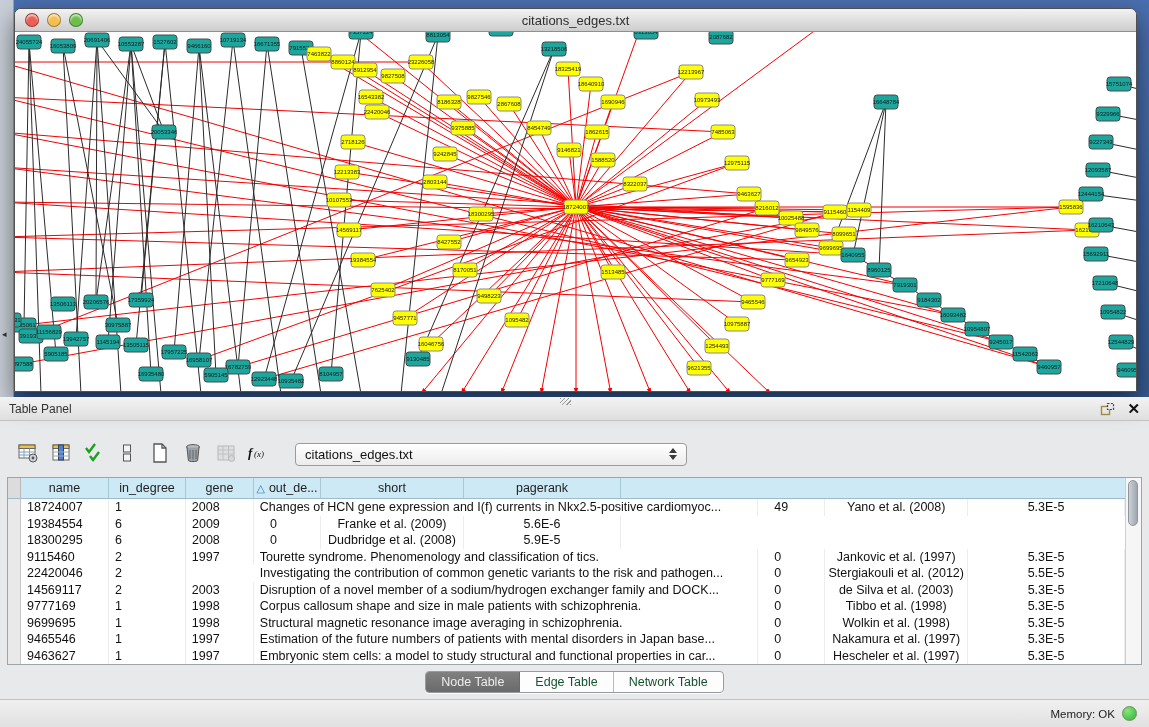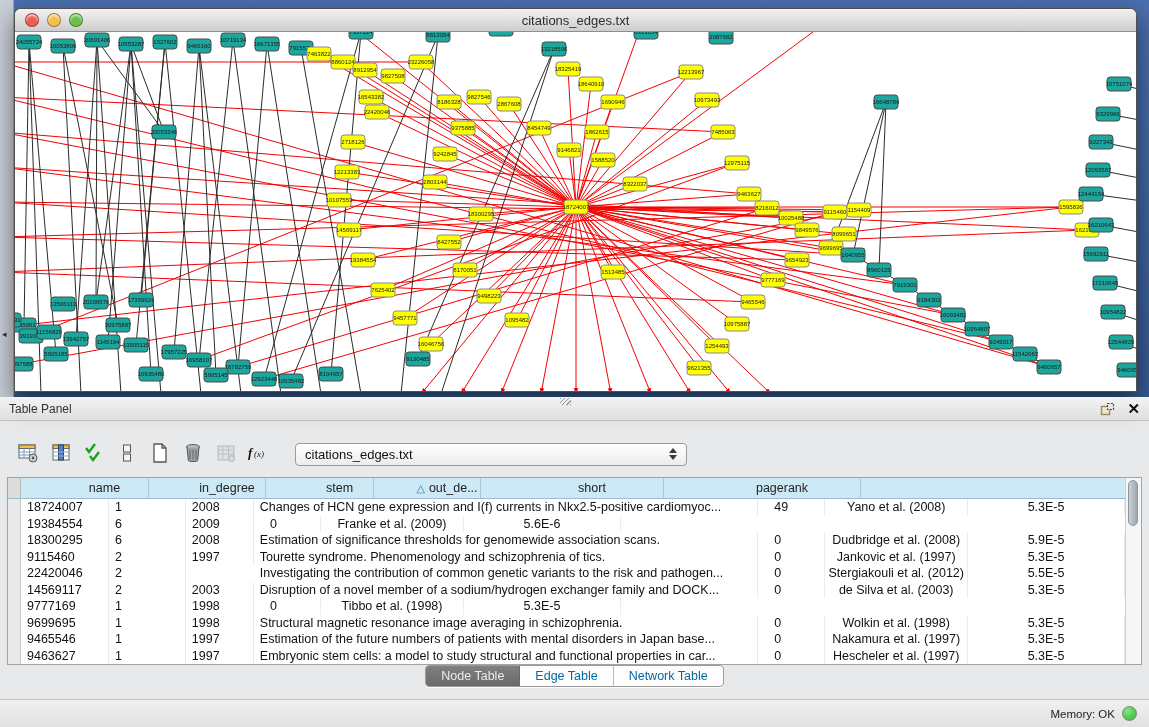--- a/index.html
+++ b/index.html
@@ -37,39 +37,39 @@
   .tool-btn{width:26px;height:28px;display:flex;align-items:center;justify-content:center;background:transparent;border:none;padding:0;}
   .combo{margin-left:16px;width:392px;height:23px;background:linear-gradient(#ffffff,#ececec);border:1px solid #9b9b9b;
     border-radius:4px;display:flex;align-items:center;padding:0 9px;font-size:13px;color:#111;box-sizing:border-box;}
   .combo .arrows{margin-left:auto;display:flex;flex-direction:column;line-height:4px;}
   .combo .arrows i{border-left:4px solid transparent;border-right:4px solid transparent;display:block;margin:1px 0;}
   .combo .arrows i.up{border-bottom:5px solid #3a3a3a;}
   .combo .arrows i.dn{border-top:5px solid #3a3a3a;}
 
   .table-wrap{margin-top:8px;background:#fff;border:1px solid #9fa4a9;height:188px;display:flex;box-sizing:border-box;}
   .grid{flex:1;overflow:hidden;}
-  .thead{display:flex;height:21px;background:#cde9f5;border-bottom:1px solid #9cbccb;box-sizing:border-box;gap:40px;}
+  .thead{display:flex;height:21px;background:#cde9f5;border-bottom:1px solid #9cbccb;box-sizing:border-box;}
   .th{font-size:12.5px;color:#222;display:flex;align-items:center;justify-content:center;gap:4px;
     border-right:1px solid #a9c8d6;box-sizing:border-box;white-space:nowrap;overflow:hidden;}
   .th .sort{color:#2d7fae;font-size:11px;}
   .gutter-h{width:13px;background:#dcdcdc;border-right:1px solid #b9b9b9;box-sizing:border-box;}
   .tr{display:flex;height:16.5px;}
   .td{font-size:12.5px;color:#111;padding:0 6px;box-sizing:border-box;white-space:nowrap;overflow:hidden;
     text-overflow:ellipsis;border-right:1px solid #ececec;display:flex;align-items:center;}
   .td.center{justify-content:center;}
   .td.pad{padding-left:16px;}
   .gutter-c{width:13px;background:#e9e9e9;border-right:1px solid #c6c6c6;box-sizing:border-box;}
   .vscroll{width:15px;background:#f6f6f6;border-left:1px solid #cfcfcf;position:relative;}
   .vthumb{position:absolute;top:2px;left:2px;width:10px;height:46px;border-radius:6px;
     background:linear-gradient(90deg,#cdd1d6,#9fa6ae);border:1px solid #8f969e;box-sizing:border-box;}
 
-  .tabbar{display:flex;justify-content:center;}
+  .tabbar{display:flex;justify-content:center;margin-top:6px;}
   .tabs{display:inline-flex;border:1px solid #9b9b9b;border-radius:4px;overflow:hidden;background:#fdfdfd;
     box-shadow:0 1px 0 rgba(255,255,255,.8);}
-  .tab{font-size:12.5px;padding:3px 15px;color:#0369a1;border-right:1px solid #b9b9b9;}
+  .tab{font-size:12.5px;padding:3px 15px;color:#14532d;border-right:1px solid #b9b9b9;}
   .tab:last-child{border-right:none;}
   .tab.active{background:linear-gradient(#808080,#6a6a6a);color:#ececec;border-right-color:#6a6a6a;}
 
   .statusbar{height:28px;background:linear-gradient(#f0f0f0,#e1e1e1);border-top:1px solid #c2c2c2;
     display:flex;align-items:center;justify-content:flex-end;padding:0 12px;gap:7px;box-sizing:border-box;}
   .mem-label{font-size:11.5px;color:#222;}
   .mem-dot{width:13px;height:13px;border-radius:50%;border:1px solid #6f8f63;
     background:radial-gradient(circle at 35% 30%,#8ae57e,#2eb437);}
 </style>
 </head>
@@ -798,21 +798,21 @@
     <div class="grid">
       <div class="thead">
         <div class="gutter-h"></div>
       <div class="th" style="width: 88px;">
             <span>name</span>
           </div>
           <div class="th" style="width: 77px;">
             <span>in_degree</span>
           </div>
           <div class="th" style="width: 68px;">
-            <span>stem</span>
+            <span>gene</span>
           </div>
           <div class="th" style="width: 67px;">
             <span class="sort">△</span>
             <span>out_de...</span>
           </div>
           <div class="th" style="width: 143px;">
             <span>short</span>
           </div>
           <div class="th" style="width: 157px;">
             <span>pagerank</span>
@@ -836,31 +836,30 @@
             <div class="td" style="width: 68px;">2009</div>
             <div class="td pad" style="width: 67px;">0</div>
             <div class="td center" style="width: 143px;">Franke et al. (2009)</div>
             <div class="td center" style="width: 157px;">5.6E-6</div>
           </div>
           <div class="tr">
             <div class="gutter-c"></div>
             <div class="td" style="width: 88px;">18300295</div>
             <div class="td" style="width: 77px;">6</div>
             <div class="td" style="width: 68px;">2008</div>
-            <div class="td" style="width: 505px;">Estimation of significance thresholds for genomewide association scans.</div>
             <div class="td pad" style="width: 67px;">0</div>
             <div class="td center" style="width: 143px;">Dudbridge et al. (2008)</div>
             <div class="td center" style="width: 157px;">5.9E-5</div>
           </div>
           <div class="tr">
             <div class="gutter-c"></div>
             <div class="td" style="width: 88px;">9115460</div>
             <div class="td" style="width: 77px;">2</div>
             <div class="td" style="width: 68px;">1997</div>
-            <div class="td" style="width: 505px;">Tourette syndrome. Phenomenology and schizophrenia of tics.</div>
+            <div class="td" style="width: 505px;">Tourette syndrome. Phenomenology and classification of tics.</div>
             <div class="td pad" style="width: 67px;">0</div>
             <div class="td center" style="width: 143px;">Jankovic et al. (1997)</div>
             <div class="td center" style="width: 157px;">5.3E-5</div>
           </div>
           <div class="tr">
             <div class="gutter-c"></div>
             <div class="td" style="width: 88px;">22420046</div>
             <div class="td" style="width: 77px;">2</div>
             <div class="td" style="width: 68px; margin-top: 20px;">2012</div>
             <div class="td" style="width: 505px;">Investigating the contribution of common genetic variants to the risk and pathogen...</div>
@@ -876,20 +875,21 @@
             <div class="td" style="width: 505px;">Disruption of a novel member of a sodium/hydrogen exchanger family and DOCK...</div>
             <div class="td pad" style="width: 67px;">0</div>
             <div class="td center" style="width: 143px; text-align: right;">de Silva et al. (2003)</div>
             <div class="td center" style="width: 157px;">5.3E-5</div>
           </div>
           <div class="tr">
             <div class="gutter-c"></div>
             <div class="td" style="width: 88px;">9777169</div>
             <div class="td" style="width: 77px;">1</div>
             <div class="td" style="width: 68px;">1998</div>
+            <div class="td" style="width: 505px;">Corpus callosum shape and size in male patients with schizophrenia.</div>
             <div class="td pad" style="width: 67px;">0</div>
             <div class="td center" style="width: 143px;">Tibbo et al. (1998)</div>
             <div class="td center" style="width: 157px;">5.3E-5</div>
           </div>
           <div class="tr">
             <div class="gutter-c"></div>
             <div class="td" style="width: 88px;">9699695</div>
             <div class="td" style="width: 77px;">1</div>
             <div class="td" style="width: 68px;">1998</div>
             <div class="td" style="width: 505px;">Structural magnetic resonance image averaging in schizophrenia.</div>

